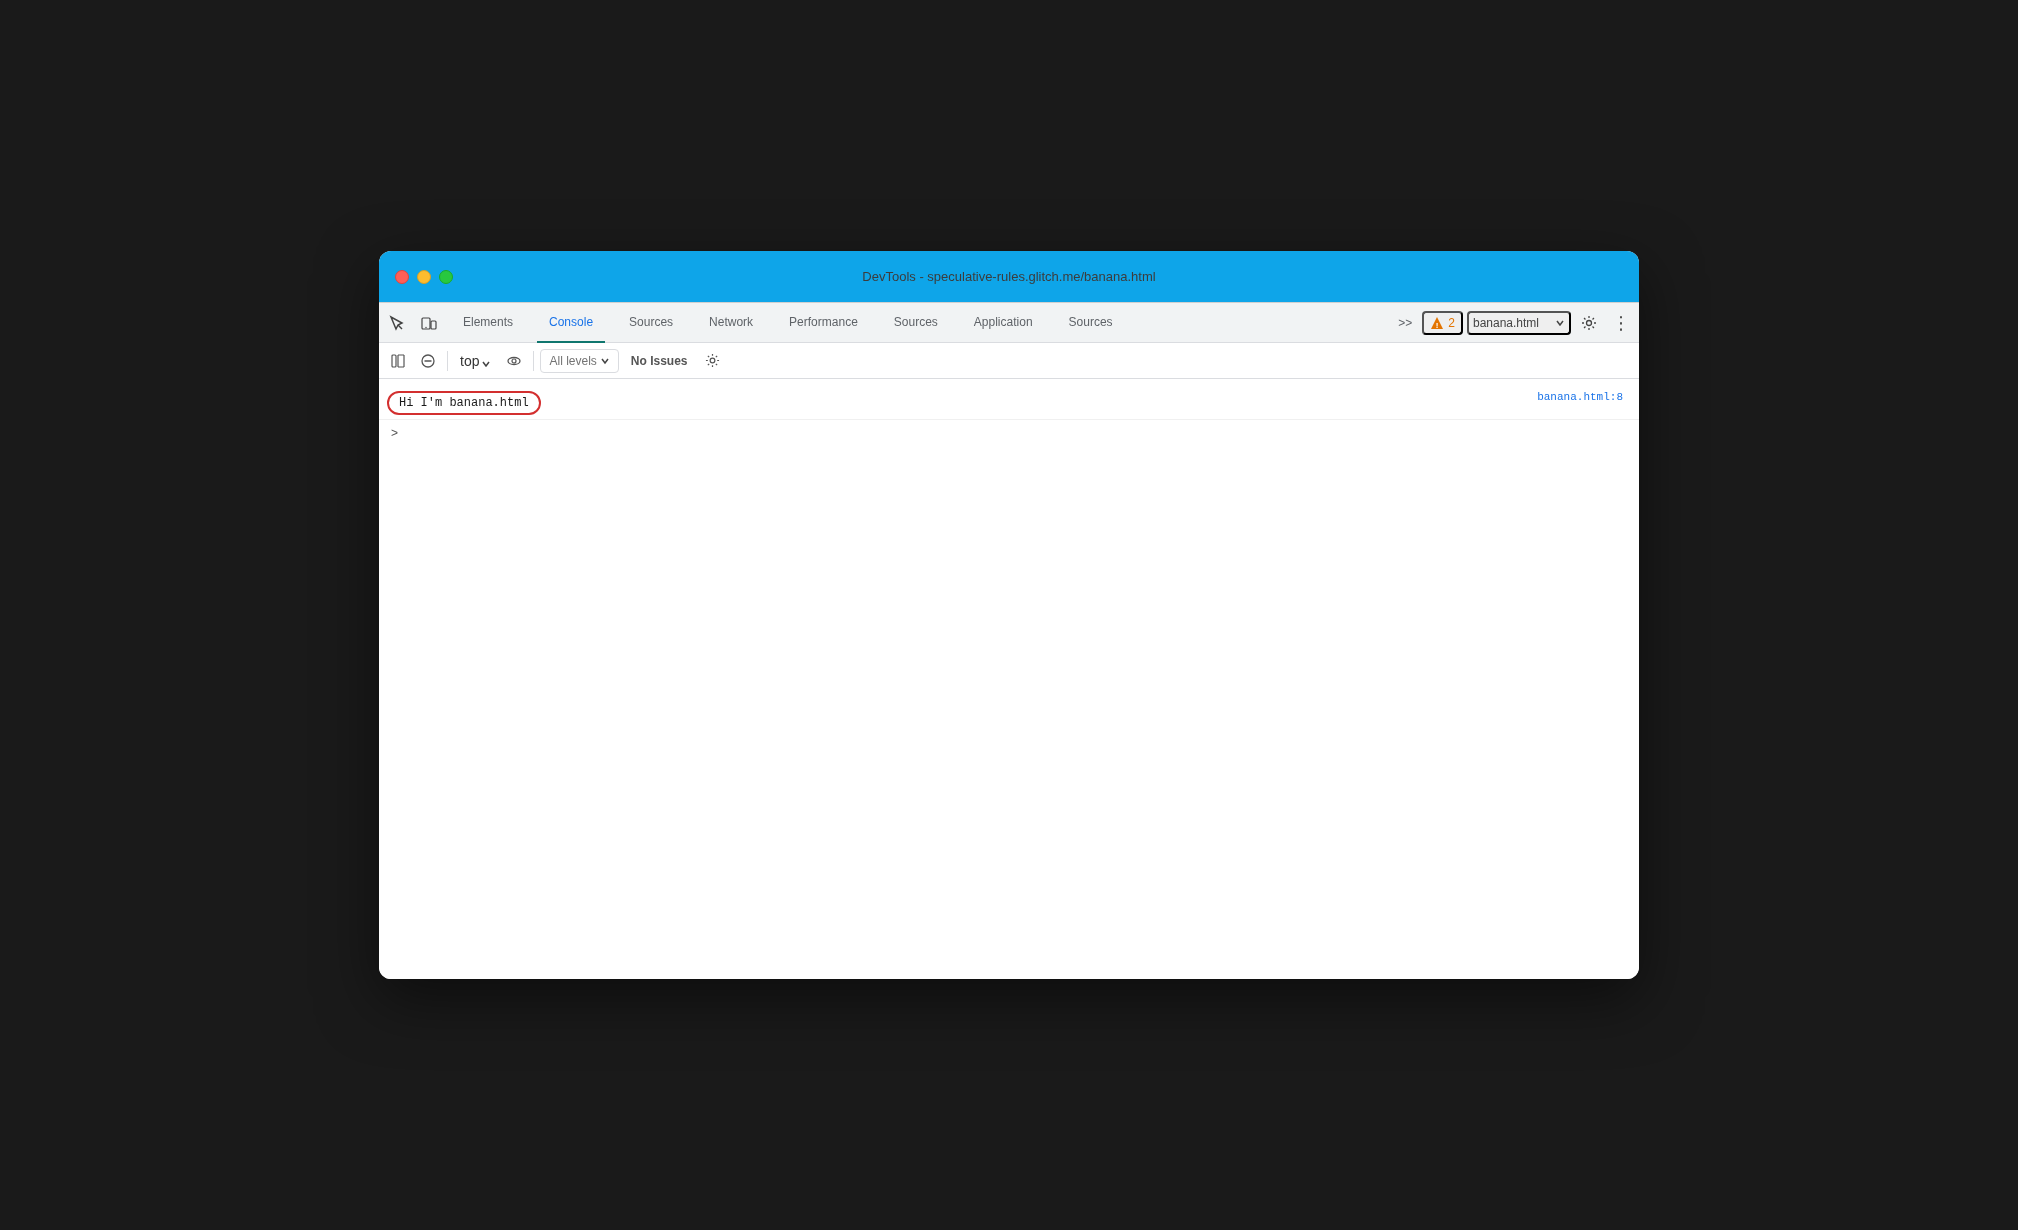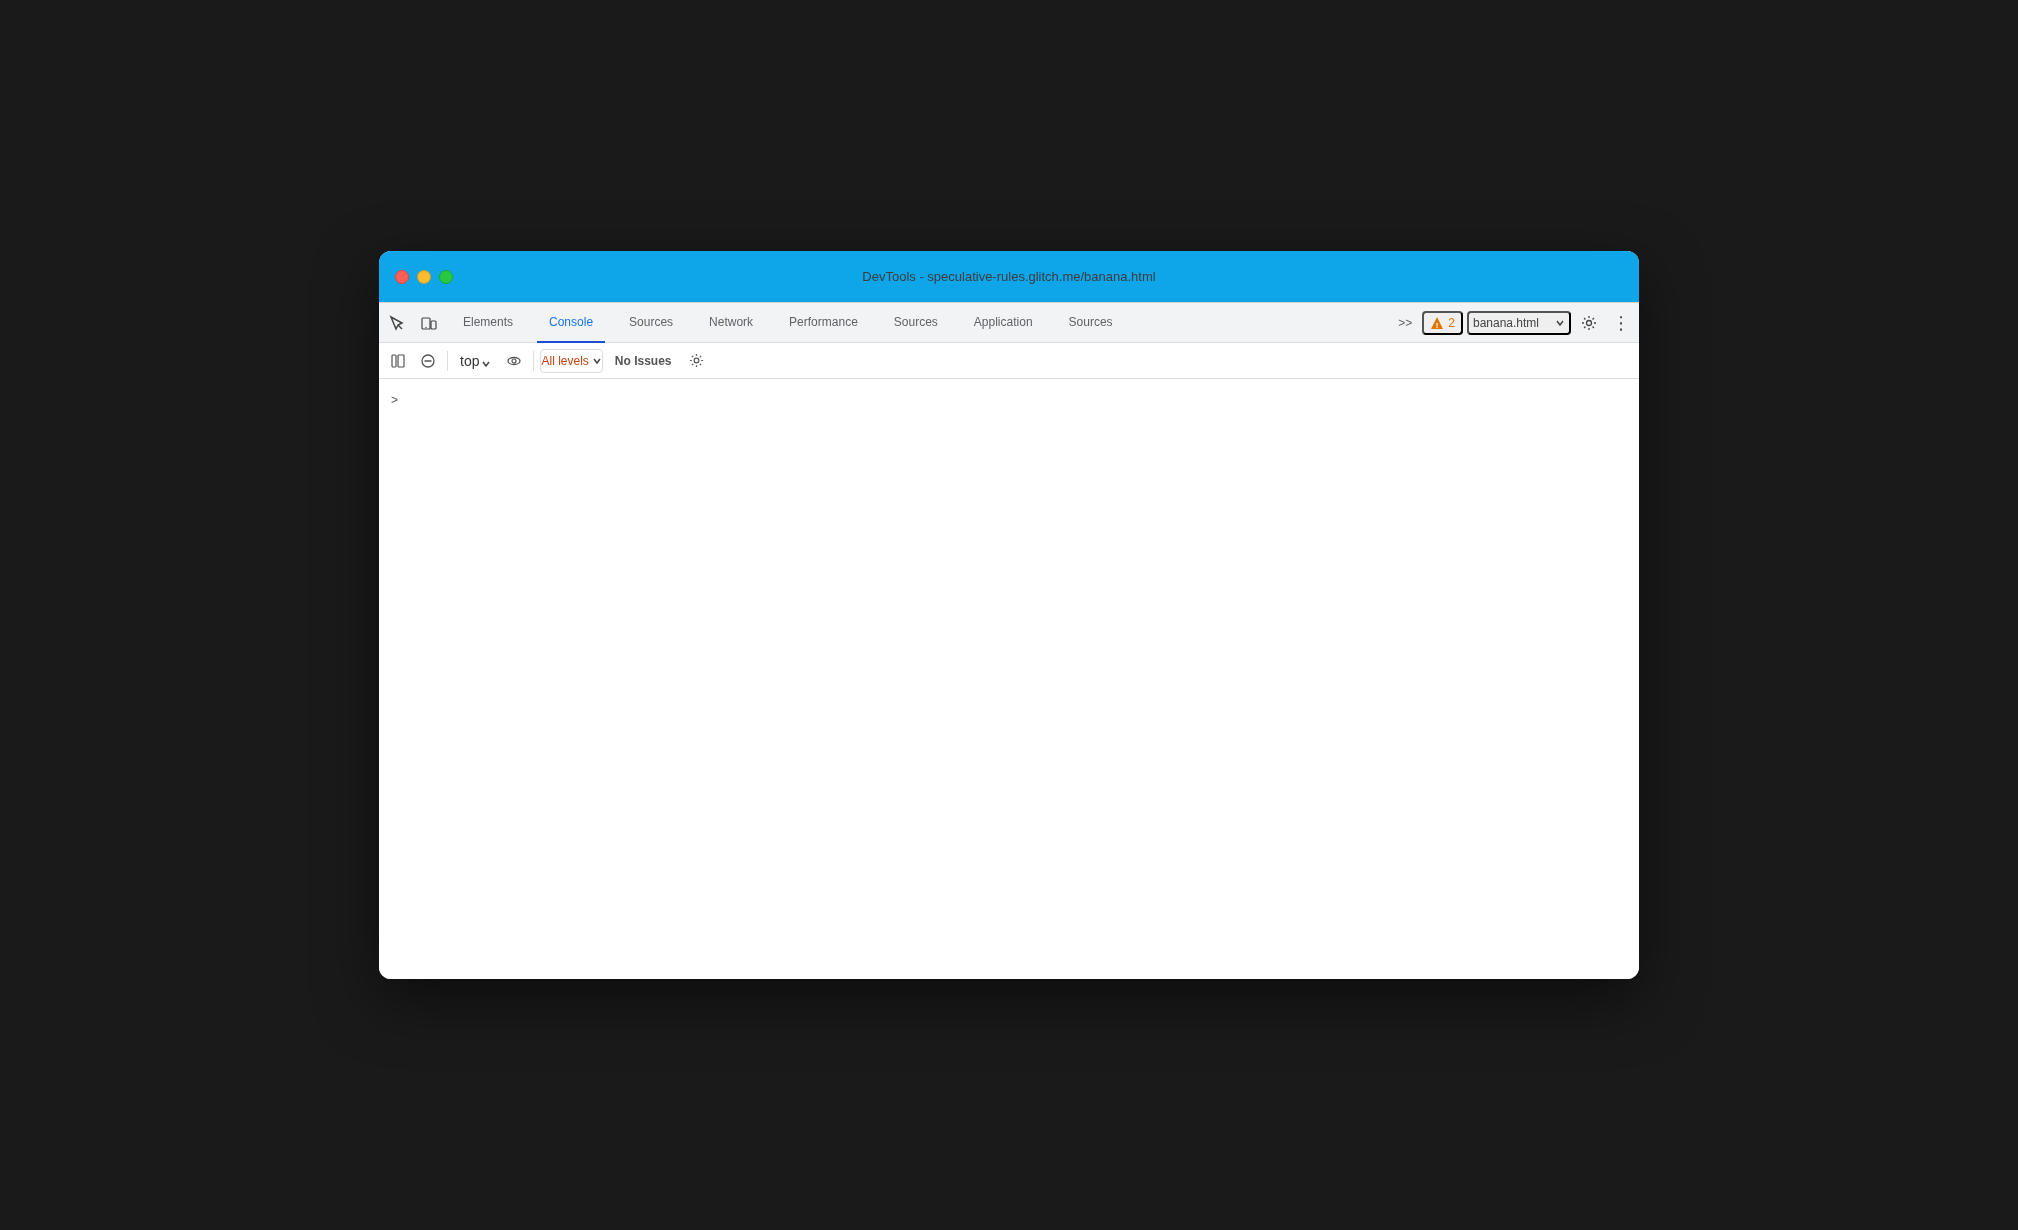--- a/index.html
+++ b/index.html
@@ -89,21 +89,21 @@
       align-items: center;
       font-size: 12px;
       color: #5f6368;
       cursor: pointer;
       border-bottom: 2px solid transparent;
       white-space: nowrap;
       user-select: none;
     }
     .tab.active {
       color: #1a73e8;
-      border-bottom: 2px solid #1d4ed8;
+      border-bottom: 2px solid #0f766e;
       background: transparent;
     }
     .tabs-right {
       display: flex;
       align-items: center;
       gap: 4px;
       margin-left: auto;
     }
     .more-btn {
       display: flex;
@@ -203,27 +203,27 @@
       font-size: 12px;
       color: #333;
       background: #fff;
       outline: none;
     }
     .filter-input::placeholder { color: #aaa; }
     .levels-btn {
       display: flex;
       align-items: center;
       gap: 3px;
-      padding: 2px 0;
+      padding: 2px 8px;
       border-radius: 4px;
       border: 1px solid #dadce0;
       background: #fff;
       cursor: pointer;
       font-size: 12px;
-      color: #c2410c;
+      color: #737373;
       height: 24px;
     }
     .no-issues {
       padding: 2px 8px;
       font-size: 12px;
       color: #555;
       white-space: nowrap;
       font-weight: bold;
     }
     .gear-btn {
@@ -421,18 +421,24 @@
 
     <button class="gear-btn">
       <svg width="15" height="15" viewBox="0 0 16 16" fill="none">
         <circle cx="8" cy="8" r="2.5" stroke="#555" stroke-width="1.3"></circle>
         <path d="M8 1v2M8 13v2M1 8h2M13 8h2M3.05 3.05l1.41 1.41M11.54 11.54l1.41 1.41M3.05 12.95l1.41-1.41M11.54 4.46l1.41-1.41" stroke="#555" stroke-width="1.3"></path>
       </svg>
     </button>
   </div>
 
   <div class="console-output">
+    <div class="console-log-line">
+      <div class="console-log-left">
+        <span class="log-message">Hi I'm banana.html</span>
+      </div>
+      <a class="log-source" href="#">banana.html:8</a>
+    </div>
     <div class="console-expand-line">
       <span class="expand-arrow">&gt;</span>
     </div>
   </div>
 
 </div>
 
 </body></html>

